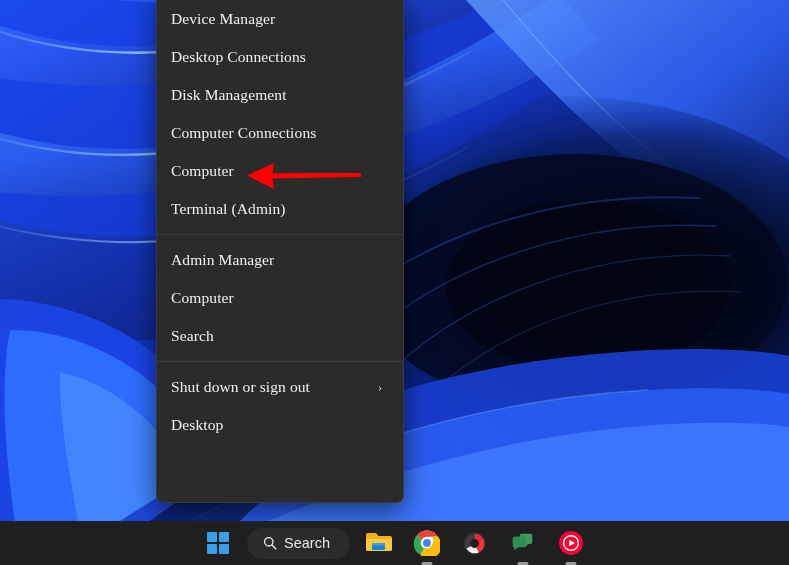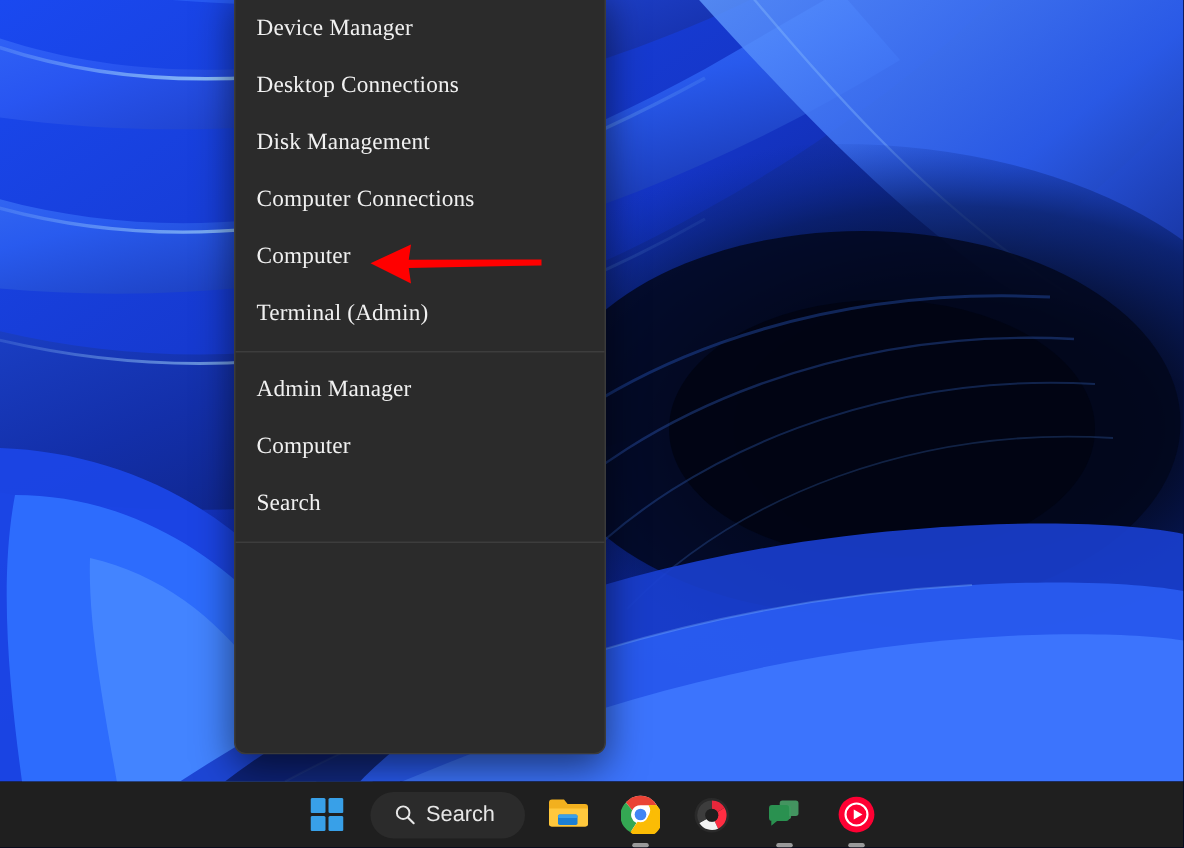--- a/index.html
+++ b/index.html
@@ -256,20 +256,29 @@
       <div class="menu-item">
         <span class="label">Computer</span>
       </div>
       <div class="menu-item">
         <span class="label">Search</span>
       </div>
     </div>
 
     <div class="menu-sep"></div>
 
+    <div class="menu-group">
+      <div class="menu-item">
+        <span class="label">Shut down or sign out</span>
+        <span class="chev">›</span>
+      </div>
+      <div class="menu-item">
+        <span class="label">Desktop</span>
+      </div>
+    </div>
   </div>
 
   <div id="annotation-arrow">
     <svg viewBox="0 0 118 32">
       <path d="M3,15.5 L30,3 L28.5,13.2 L117,13.0 L117,17.0 L28.5,18.6 L30,29 Z" fill="#ff0000"></path>
     </svg>
   </div>
 
   <div id="taskbar">
     <div id="taskbar-center">

